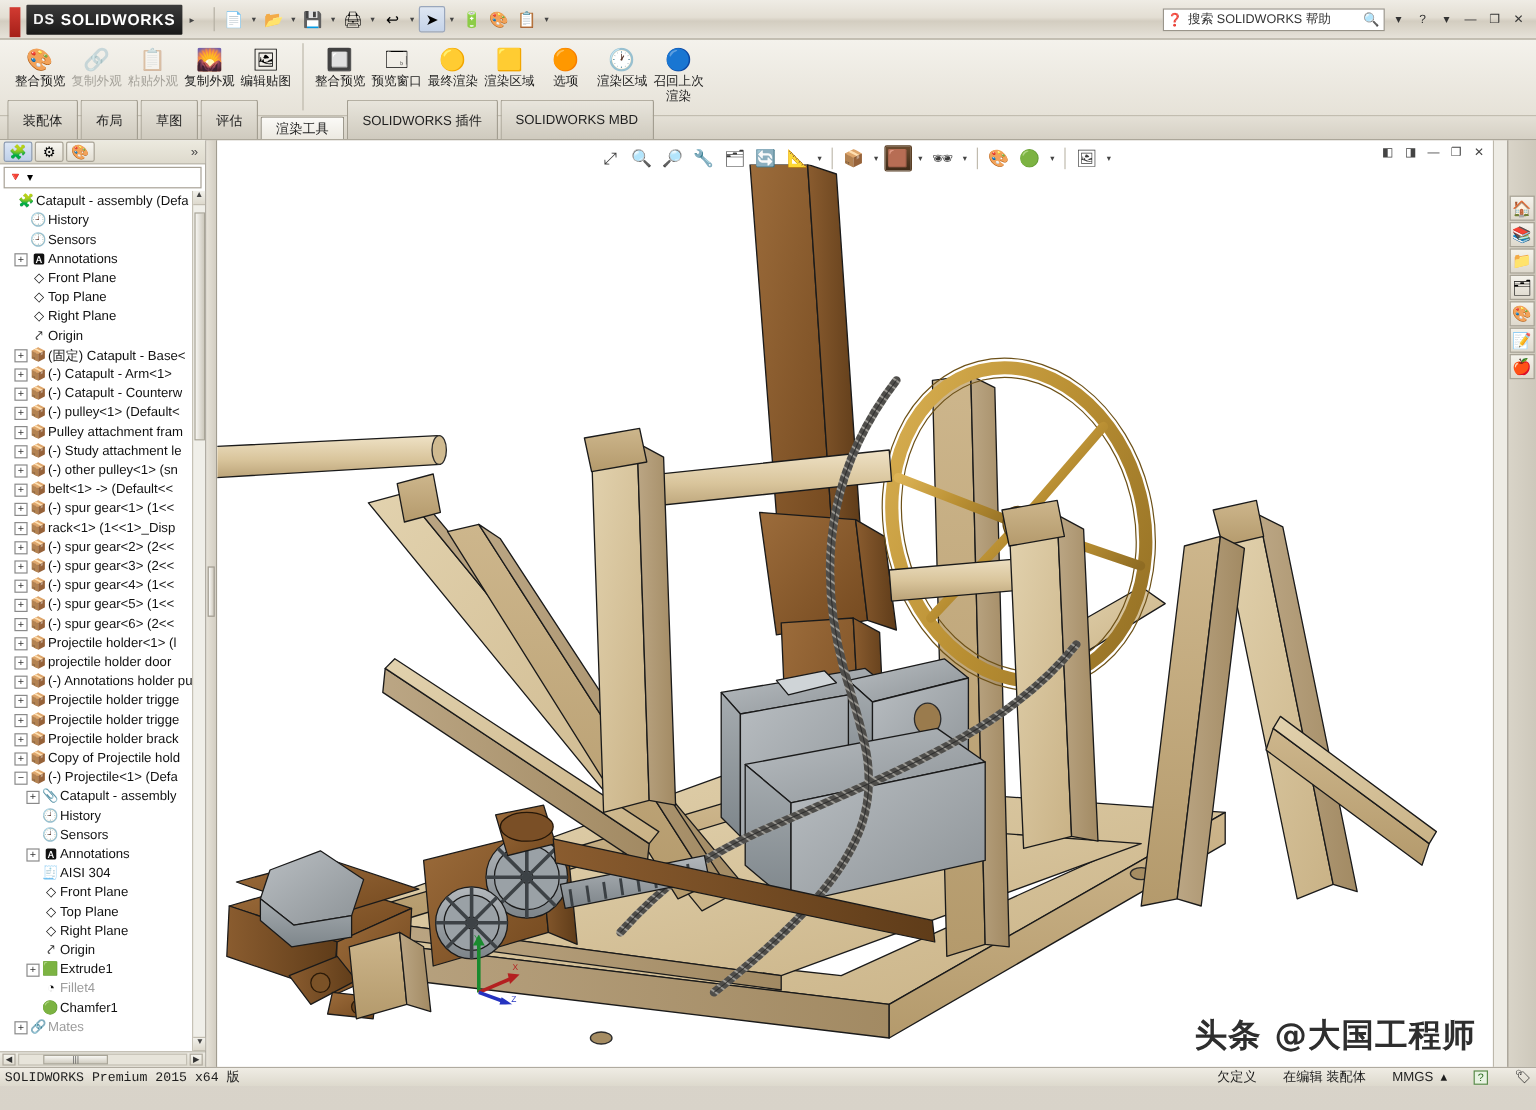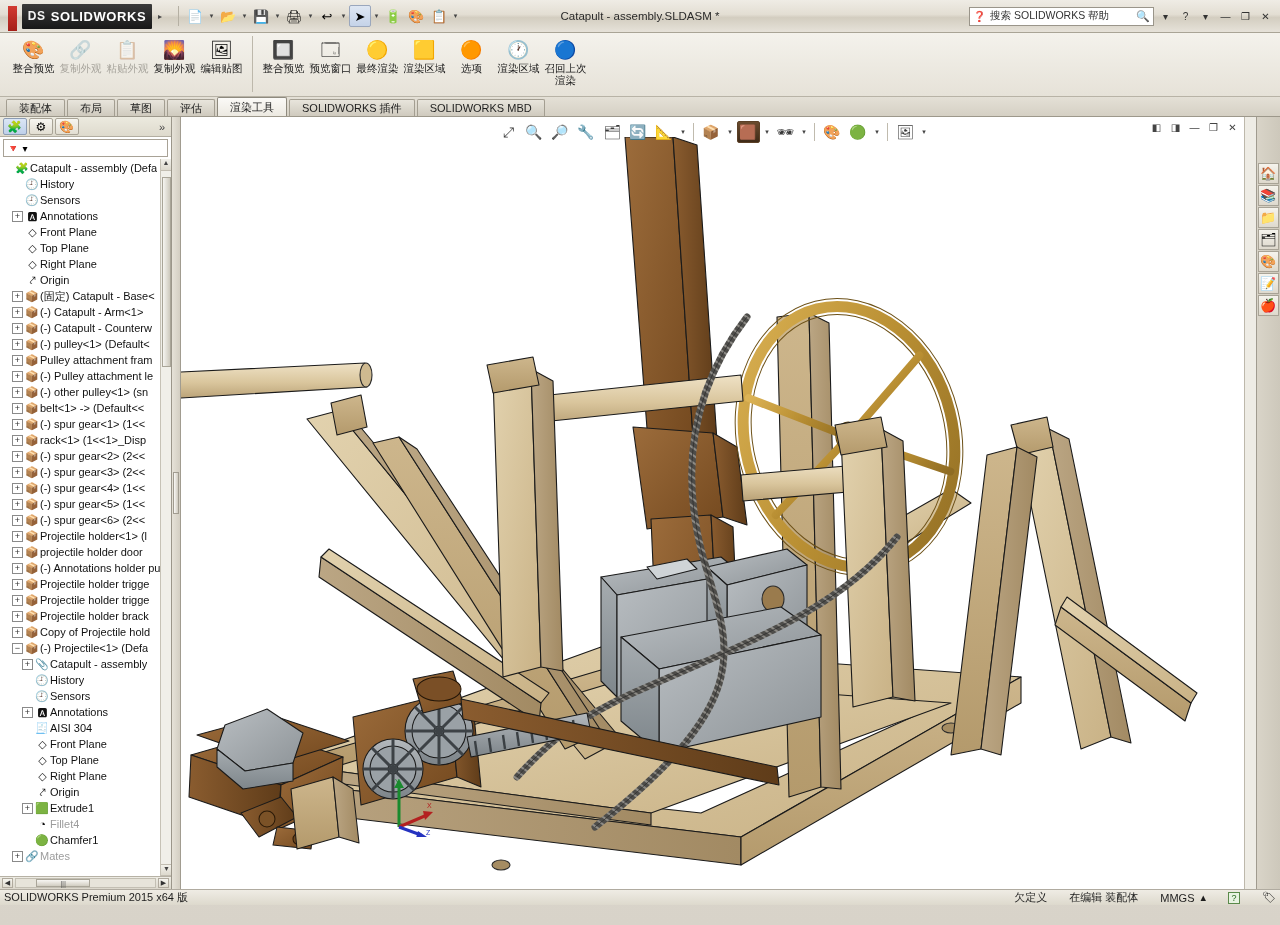--- a/index.html
+++ b/index.html
@@ -50,21 +50,21 @@
   .rbtn .lab { font-size:10.5px; line-height:11.5px; text-align:center;
      color:#1b1b1b; margin-top:1px; width:46px; }
   .rbtn.dim .lab { color:#a7a49c; }
   .rbtn.dim .ico { opacity:.38; }
   .rsep { width:1px; background:#bdb8ab; height:56px; margin:0 7px; }
 
   
   .tabrow { height:20px; background:linear-gradient(#e4e0d6,#d5d0c4);
      display:flex; align-items:flex-end; padding-left:6px;
      border-bottom:1px solid #9d988b; }
-  .tab { height:17px; padding:0 12px; margin-right:2px; font-size:11px;
+  .tab { height:33px; padding:0 12px; margin-right:2px; font-size:11px;
      display:flex; align-items:center; color:#1e1e1e;
      background:linear-gradient(#e8e5dc,#cfcabe); border:1px solid #a39e91;
      border-bottom:none; border-radius:2px 2px 0 0; }
   .tab.active { background:linear-gradient(#fbfaf7,#ece9e1); height:19px;
      border-color:#8e8a7e; font-weight:normal; }
 
   
   .main { position:relative; height:calc(925px - 33px - 64px - 20px - 20px - 16px);
      display:flex; }
 
@@ -154,21 +154,21 @@
      align-items:center; justify-content:center; color:#555; font-style:normal;}
   .btab { height:16px; padding:0 9px; display:flex; align-items:center; font-size:11px;
      border:1px solid #a39e91; border-bottom:none; margin-right:2px;
      background:linear-gradient(#e4e1d8,#cdc8bc); border-radius:2px 2px 0 0;}
   .btab.active { background:linear-gradient(#fbfaf7,#eceadf); height:18px; }
 
   
   .statusbar { height:16px; background:linear-gradient(#efece4,#ddd9cd);
      border-top:1px solid #b0aba0; display:flex; align-items:center;
      font-size:11px; color:#1d1d1d; padding:0 4px; }
-  .statusbar .sp { margin-right:26px; }
+  .statusbar .sp { margin-right:26px;font-family:Liberation Mono, monospace; }
   .statusbar .right { margin-left:auto; display:flex; align-items:center; gap:22px;}
   .statusbar .qmark { width:12px; height:12px; border:1px solid #5a8a4a; background:#e8f3e2;
      color:#2a6a1f; font-size:9px; display:flex; align-items:center; justify-content:center;}
 </style>
 </head>
 <body>
 
 <div id="app">
 
   <div class="titlebar">
@@ -192,21 +192,20 @@
       <div class="tbtn">↩</div>
       <div class="car">▾</div>
       <div class="tbtn sel">➤</div>
       <div class="car">▾</div>
       <div class="tbtn">🔋</div>
       <div class="tbtn">🎨</div>
       <div class="tbtn">📋</div>
       <div class="car">▾</div>
     </div>
 
-    <div class="doctitle">Catapult - assembly.SLDASM *</div>
 
     <div class="tright">
       <div class="searchbox">
         <span>❓</span>
         <span>搜索 SOLIDWORKS 帮助</span>
         <span class="mag">🔍</span>
       </div>
       <div class="wbtn">▾</div>
       <div class="wbtn">?</div>
       <div class="wbtn">▾</div>
@@ -373,21 +372,21 @@
           <div class="trow">
             <span style="flex: 0 0 10px;"></span>
             <span class="exp">+</span>
             <span class="ico">📦</span>
             <span class="lb">Pulley attachment fram</span>
           </div>
           <div class="trow">
             <span style="flex: 0 0 10px;"></span>
             <span class="exp">+</span>
             <span class="ico">📦</span>
-            <span class="lb">(-) Pulley attachment le</span>
+            <span class="lb">(-) Study attachment le</span>
           </div>
           <div class="trow">
             <span style="flex: 0 0 10px;"></span>
             <span class="exp">+</span>
             <span class="ico">📦</span>
             <span class="lb">(-) other pulley&lt;1&gt;  (sn</span>
           </div>
           <div class="trow">
             <span style="flex: 0 0 10px;"></span>
             <span class="exp">+</span>
@@ -846,20 +845,21 @@
           <line x1="18" y1="52" x2="46" y2="40" stroke="#b42020"></line>
           <polygon points="52,37 42,36 44,45" fill="#b42020"></polygon>
           <line x1="18" y1="52" x2="40" y2="60" stroke="#2533c0"></line>
           <polygon points="46,62 37,56 35,63" fill="#2533c0"></polygon>
         </g>
         <text x="14" y="9" font-size="7" fill="#1a8a2e">Y</text>
         <text x="46" y="33" font-size="7" fill="#b42020">X</text>
         <text x="45" y="60" font-size="7" fill="#2533c0">Z</text>
       </svg>
 
+      <div class="watermark">头条 @大国工程师</div>
     </div>
 
     <div class="vscroll"></div>
 
     <div class="taskpane">
       <div class="tpi">🏠</div>
       <div class="tpi">📚</div>
       <div class="tpi">📁</div>
       <div class="tpi">🗂</div>
       <div class="tpi">🎨</div>

